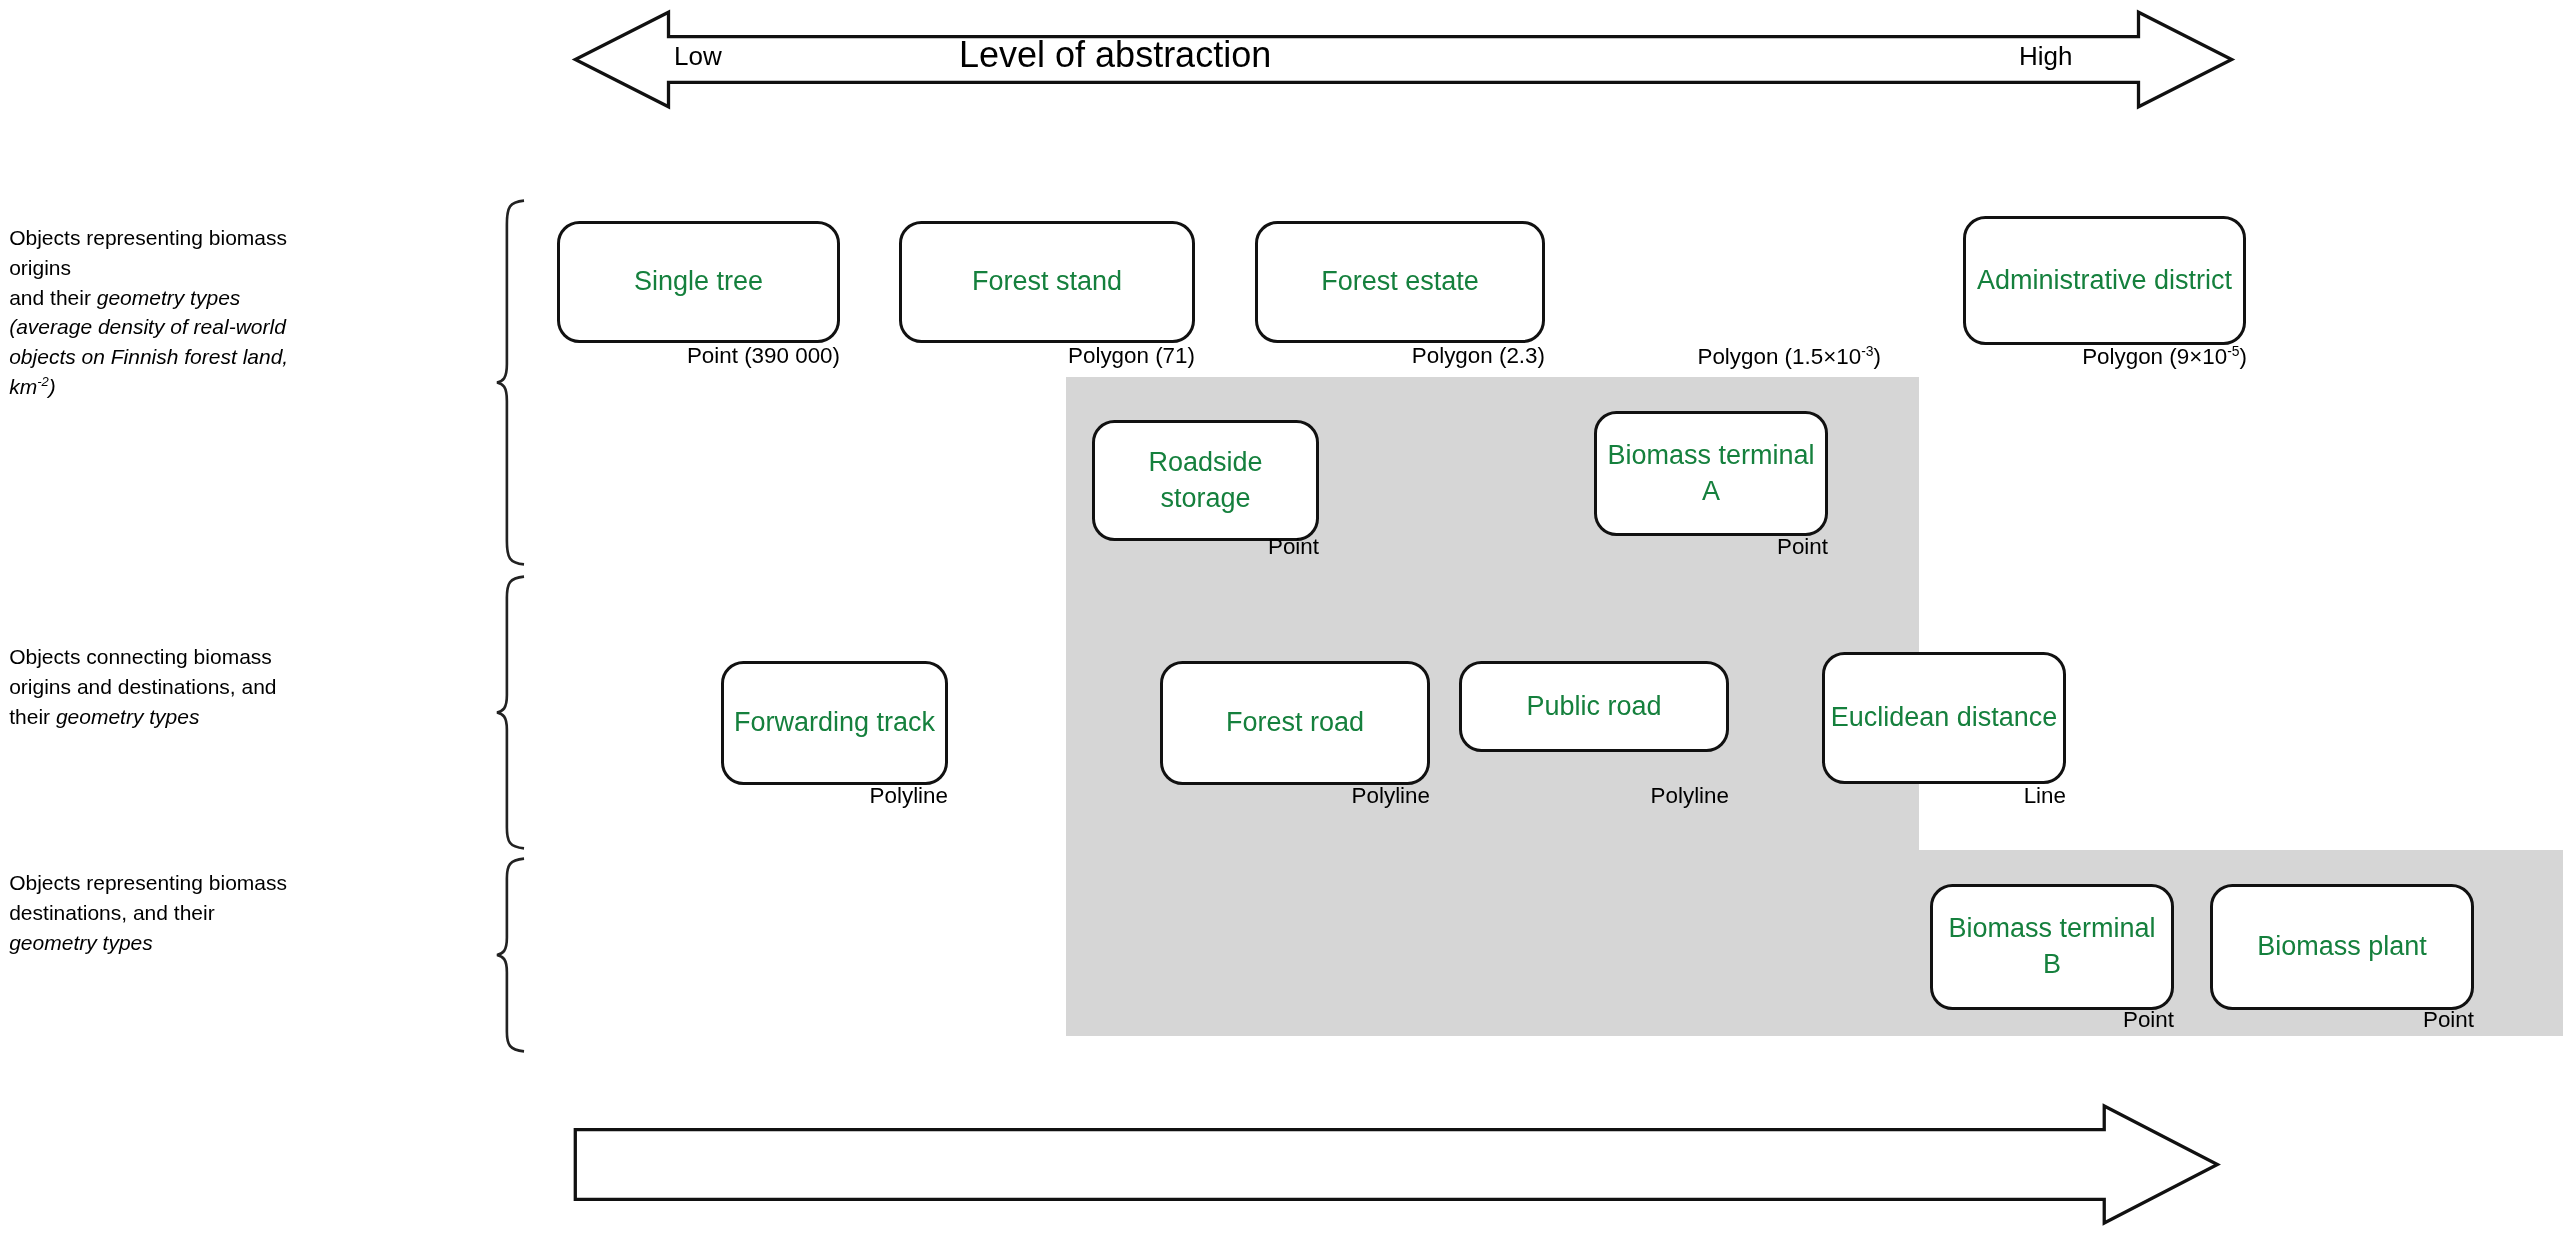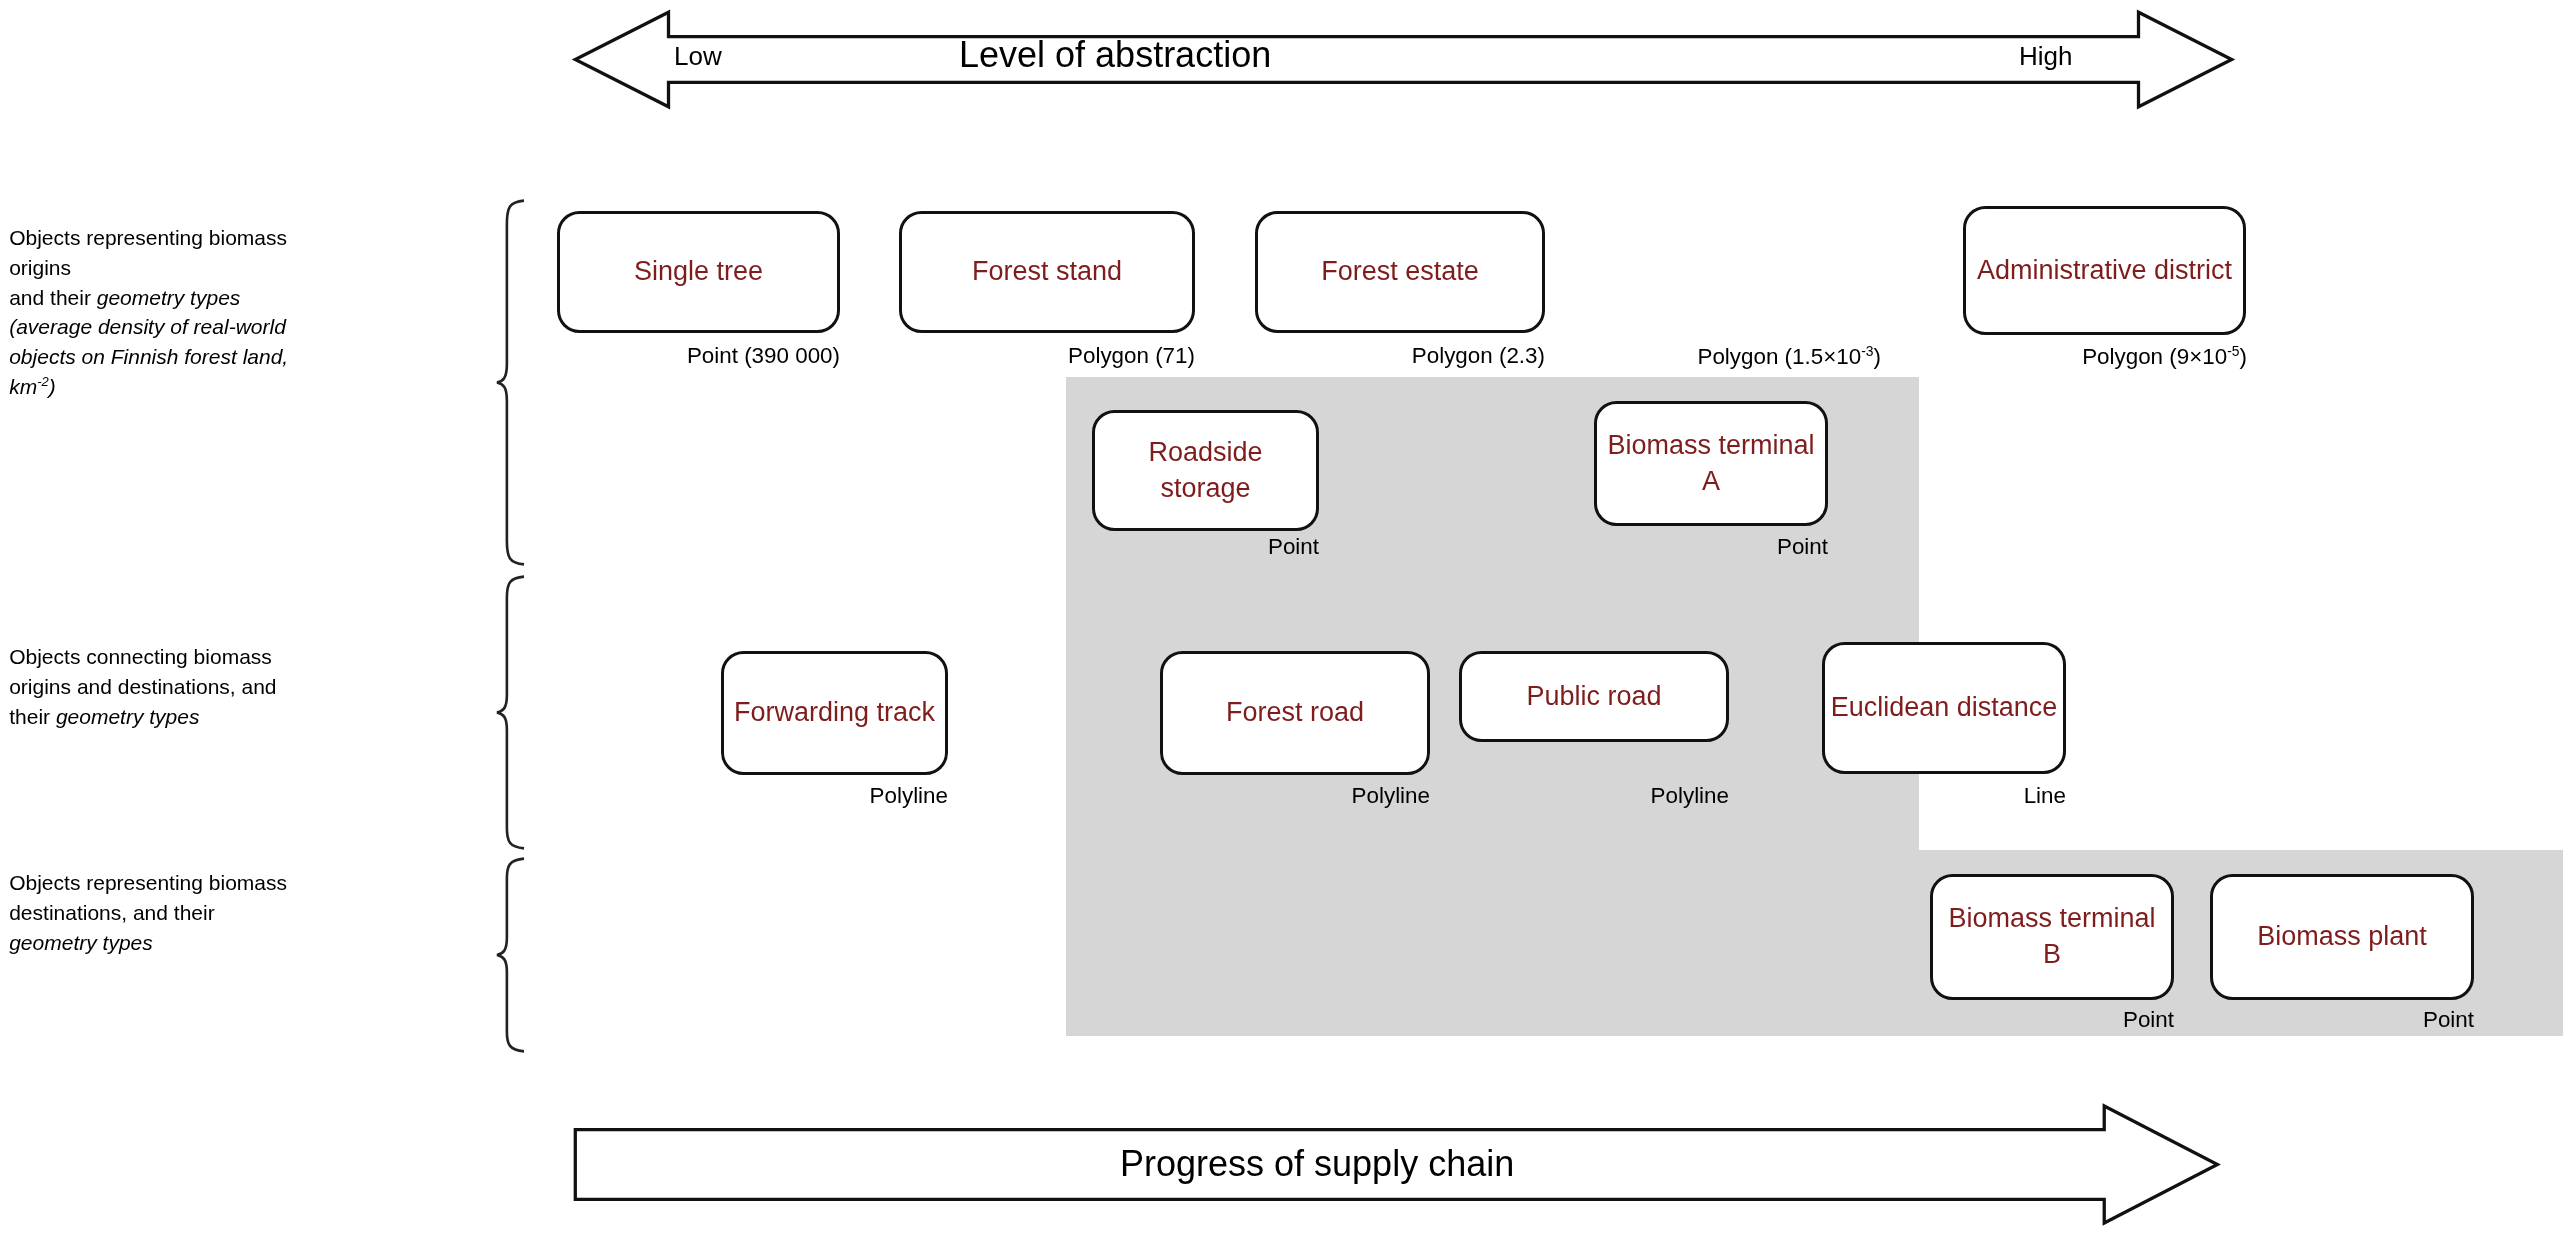--- a/index.html
+++ b/index.html
@@ -46,22 +46,23 @@
     background:#ffffff;
     border:3.3px solid #111111;
     border-radius:22.4px;
     box-sizing:border-box;
     display:flex;
     align-items:center;
     justify-content:center;
     text-align:center;
     font-size:27px;
     line-height:1.32;
-    color:#7f1d1d;
+    color:#15803d;
     padding:2.6px 5.3px;
+    margin-top:10px;
   }
   .geom{
     position:absolute;
     z-index:3;
     font-size:22.4px;
     color:#000;
     white-space:nowrap;
     text-align:right;
   }
   .geom sup{font-size:0.62em;vertical-align:super;}
@@ -165,16 +166,15 @@
 
   <div class="node" style="left:1930px; top:874px; width:244px; height:126px;">Biomass terminal B</div>
   <div class="geom" style="left:1930px; top:1007px; width:244px;">Point</div>
 
   <div class="node" style="left:2210px; top:874px; width:264px; height:126px;">Biomass plant</div>
   <div class="geom" style="left:2210px; top:1007px; width:264px;">Point</div>
 
   <svg class="arrow-svg" style="left:570px; top:1102px;" width="1654" height="125" viewBox="0 0 2510 190">
     <polygon points="6,42 2330,42 2330,6 2502,95 2330,184 2330,148 6,148" fill="#ffffff" stroke="#111111" stroke-width="5" stroke-linejoin="miter"></polygon>
   </svg>
-  <div class="arrow-label" style="left:1120px; top:1143px;">Progress of supply chain</div>
 
 </div>
 
 
 </body></html>

